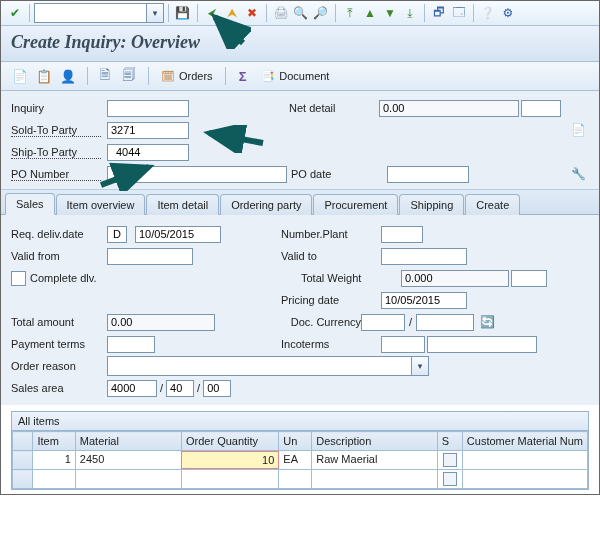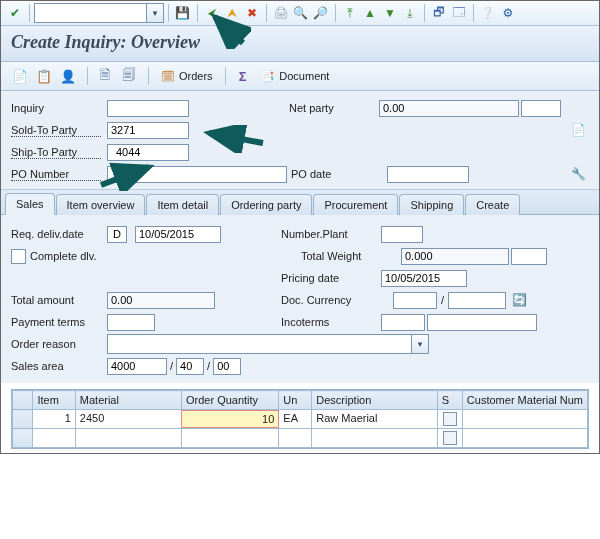--- a/index.html
+++ b/index.html
@@ -232,21 +232,21 @@
       <span style="color:#c05030;margin-right:4px;">📑</span>
       <span>Document</span>
     </span>
   </div>
 
   <div class="formarea">
     <div class="row">
       <span class="lbl" style="width:96px;">Inquiry</span>
       <input class="inp" style="width: 82px;" value="">
       <span style="flex:0 0 100px;"></span>
-      <span class="lbl" style="width:90px;">Net party</span>
+      <span class="lbl" style="width:90px;">Net detail</span>
       <input class="inp ro" style="width: 140px;" readonly="" value="0.00">
       <input class="inp" style="width: 40px; margin-left: 2px;" value="">
     </div>
     <div class="row">
       <span class="lbl linklbl" style="width:90px;">Sold-To Party</span>
       <span style="width:6px;"></span>
       <input class="inp" style="width: 82px;" value="3271">
       <span style="flex:1;"></span>
       <span class="tbtn" style="color:#caa030;">📄</span>
     </div>
@@ -278,20 +278,27 @@
 
   <div class="tabbody">
     <div class="row">
       <span class="lbl" style="width:96px;">Req. deliv.date</span>
       <input class="inp" style="width: 20px; text-align: center;" value="D">
       <span style="width:8px;"></span>
       <input class="inp" style="width: 86px;" value="10/05/2015">
       <span style="width:60px;"></span>
       <span class="lbl" style="width:100px;">Number.Plant</span>
       <input class="inp" style="width: 42px;" value="">
+    </div>
+    <div class="row">
+      <span class="lbl" style="width:96px;">Valid from</span>
+      <input class="inp" style="width: 86px;" value="">
+      <span style="width:88px;"></span>
+      <span class="lbl" style="width:100px;">Valid to</span>
+      <input class="inp" style="width: 86px;" value="">
     </div>
     <div class="row">
       <span class="check"></span>
       <span class="lbl">Complete dlv.</span>
       <span style="flex:0 0 1px;margin-left:auto;"></span>
       <span style="width:0;"></span>
       <span style="position:absolute;left:300px;" class="row">
         <span class="lbl" style="width:100px;">Total Weight</span>
         <input class="inp ro" style="width: 108px;" readonly="" value="0.000">
         <input class="inp" style="width: 36px; margin-left: 2px;" value="">
@@ -299,21 +306,21 @@
     </div>
     <div class="row">
       <span style="width:270px;"></span>
       <span class="lbl" style="width:100px;">Pricing date</span>
       <input class="inp" style="width: 86px;" value="10/05/2015">
     </div>
     <div class="row">
       <span class="lbl" style="width:96px;">Total amount</span>
       <input class="inp ro" style="width: 108px;" readonly="" value="0.00">
       <span style="width:66px;"></span>
-      <span class="lbl" style="width:112px;">Doc. Currency</span>
+      <span class="lbl" style="width:80px;text-align:right;">Doc. Currency</span>
       <input class="inp" style="width: 44px;" value="">
       <span style="padding:0 4px;">/</span>
       <input class="inp" style="width: 58px;" value="">
       <span style="width:4px;"></span>
       <span class="tbtn" style="color:#2a7aca;">🔄</span>
     </div>
     <div class="row">
       <span class="lbl" style="width:96px;">Payment terms</span>
       <input class="inp" style="width: 48px;" value="">
       <span style="width:126px;"></span>
@@ -323,30 +330,31 @@
     </div>
     <div class="row">
       <span class="lbl" style="width:96px;">Order reason</span>
       <div class="combo" style="width:320px;">
         <div style="flex:1;padding:0 3px;"></div>
         <div class="dd">▾</div>
       </div>
     </div>
     <div class="row">
       <span class="lbl" style="width:96px;">Sales area</span>
-      <input class="inp" style="width: 60px;" readonly="" value="4000">
+      <input class="inp" style="width: 50px;" readonly="" value="4000">
       <span style="padding:0 3px;">/</span>
       <input class="inp" style="width: 28px;" readonly="" value="40">
       <span style="padding:0 3px;">/</span>
       <input class="inp" style="width: 28px;" readonly="" value="00">
       <span style="width:8px;"></span>
     </div>
   </div>
 
   <div class="gridframe">
+    <div class="gridhead">All items</div>
     <div style="overflow:hidden;">
     <table class="grid">
       <tbody>
             <tr>
         <th style="width:14px;"></th>
         <th style="width:36px;">Item</th>
         <th style="width:110px;">Material</th>
         <th style="width:92px;">Order Quantity</th>
         <th style="width:26px;">Un</th>
         <th style="width:130px;">Description</th>

